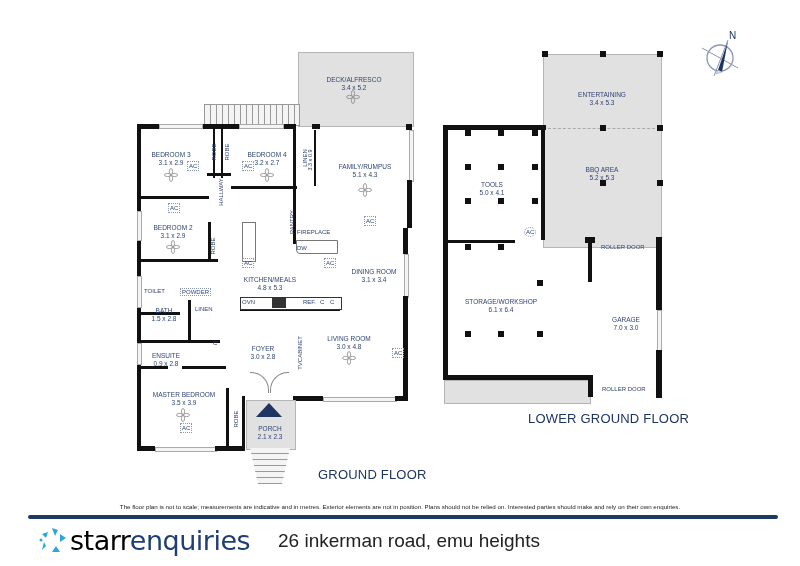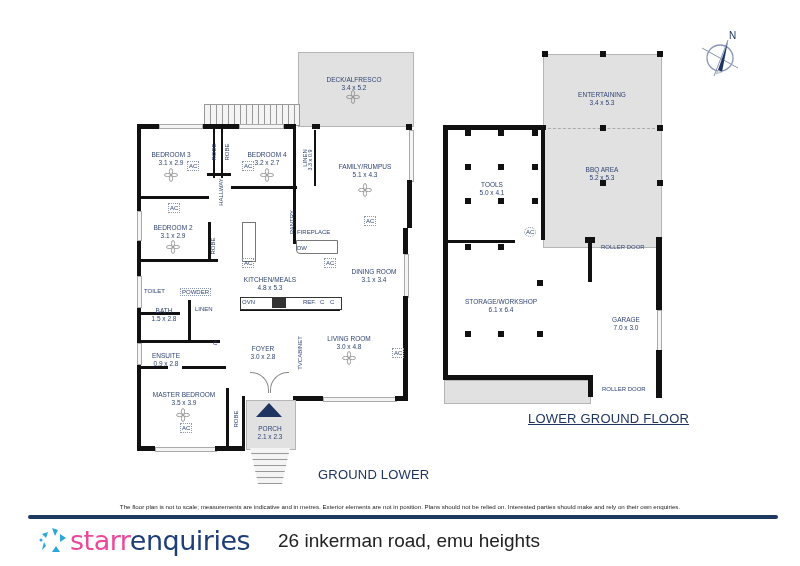--- a/index.html
+++ b/index.html
@@ -11,21 +11,21 @@
   .ac{position:absolute;color:#2f4373;font-size:6px;border:1px dotted #8a96b5;padding:0 1px;line-height:8px;}
   .wall{position:absolute;background:#111;}
   .fill-grey{position:absolute;background:#e1e1e1;border:1px solid #b5b5b5;}
   .window{position:absolute;background:#f4f4f4;border:1px solid #aaa;}
   .post{position:absolute;width:6px;height:6px;background:#111;}
   .floor-title{position:absolute;color:#1e3461;font-size:13px;letter-spacing:0.2px;}
   .fan{position:absolute;width:14px;height:14px;}
   .disclaimer{position:absolute;left:0;width:800px;top:503px;text-align:center;font-size:6.2px;color:#222;}
   .rule{position:absolute;left:28px;top:515px;width:750px;height:4px;background:#1e3a5f;border-radius:2px;}
   .brand{position:absolute;left:70px;top:525px;font-size:27px;color:#1f3e78;letter-spacing:-0.5px;font-family:"DejaVu Sans",sans-serif;}
-  .brand .accent{color:#ec4899;}
+  .brand .accent{color:#000000;}
   .address{position:absolute;left:278px;top:530px;font-size:19px;color:#222;font-family:"Liberation Sans",sans-serif;}
 </style>
 </head>
 <body>
 
 <div>
 
   <div class="fill-grey" style="left:298px;top:52px;width:114px;height:73px;"></div>
 
   <div class="abs" style="left:204px;top:104px;width:94px;height:20px;background:repeating-linear-gradient(90deg,#f4f4f4 0 5px,#999 5px 6px);border:1px solid #999;"></div>
@@ -177,21 +177,21 @@
     </svg>
   <svg class="fan" style="left:176px;top:408px;" viewBox="0 0 14 14">
       <g fill="none" stroke="#888" stroke-width="0.8">
         <ellipse cx="7" cy="3.5" rx="1.6" ry="3"></ellipse>
         <ellipse cx="7" cy="10.5" rx="1.6" ry="3"></ellipse>
         <ellipse cx="3.5" cy="7" rx="3" ry="1.6"></ellipse>
         <ellipse cx="10.5" cy="7" rx="3" ry="1.6"></ellipse>
       </g>
     </svg>
 
-  <div class="floor-title" style="left:318px;top:467px;">GROUND LOWER</div>
+  <div class="floor-title" style="left:318px;top:467px;">GROUND FLOOR</div>
 </div>
 
 <div>
   <div class="fill-grey" style="left:543px;top:54px;width:117px;height:192px;"></div>
   <div class="abs" style="left:543px;top:128px;width:117px;border-top:1px dashed #aaa;"></div>
   <div class="fill-grey" style="left:444px;top:380px;width:145px;height:22px;"></div>
 
   <div class="wall" style="left:443px;top:125px;width:103px;height:5px;"></div>
   <div class="wall" style="left:443px;top:125px;width:5px;height:255px;"></div>
   <div class="wall" style="left:541px;top:125px;width:4px;height:115px;"></div>
@@ -229,21 +229,21 @@
 
   <div class="room-label" style="left:602px;top:91px;"><span>ENTERTAINING</span><span class="dim">3.4 x 5.3</span></div>
   <div class="room-label" style="left:602px;top:166px;"><span>BBQ AREA</span><span class="dim">5.2 x 5.3</span></div>
   <div class="room-label" style="left:492px;top:181px;"><span>TOOLS</span><span class="dim">5.0 x 4.1</span></div>
   <div class="room-label" style="left:501px;top:298px;"><span>STORAGE/WORKSHOP</span><span class="dim">6.1 x 6.4</span></div>
   <div class="room-label" style="left:626px;top:316px;"><span>GARAGE</span><span class="dim">7.0 x 3.0</span></div>
   <div class="abs" style="left:601px;top:244px;font-size:6px;color:#2f4373;">ROLLER DOOR</div>
   <div class="abs" style="left:602px;top:386px;font-size:6px;color:#2f4373;">ROLLER DOOR</div>
   <div class="ac" style="left:524px;top:227px;border-radius:50%;">AC</div>
 
-  <div class="floor-title" style="left:528px;top:411px;text-decoration:underline;">LOWER GROUND FLOOR</div>
+  <div class="floor-title" style="left:528px;top:411px;">LOWER GROUND FLOOR</div>
 </div>
 
 <div class="abs" style="left:698px;top:32px;width:50px;height:50px;">
   <svg width="50" height="50" viewBox="0 0 50 50">
     <circle cx="22" cy="26" r="13" fill="none" stroke="#8a96b5" stroke-width="1.3"></circle>
     <line x1="4" y1="16" x2="40" y2="36" stroke="#8a96b5" stroke-width="1"></line>
     <line x1="16" y1="44" x2="30" y2="8" stroke="#8a96b5" stroke-width="1"></line>
     <polygon points="30,9 24,40 20,38" fill="#1e3461"></polygon>
     <polygon points="24,40 20,38 18,42" fill="#ddd" stroke="#8a96b5" stroke-width="0.5"></polygon>
   </svg>

